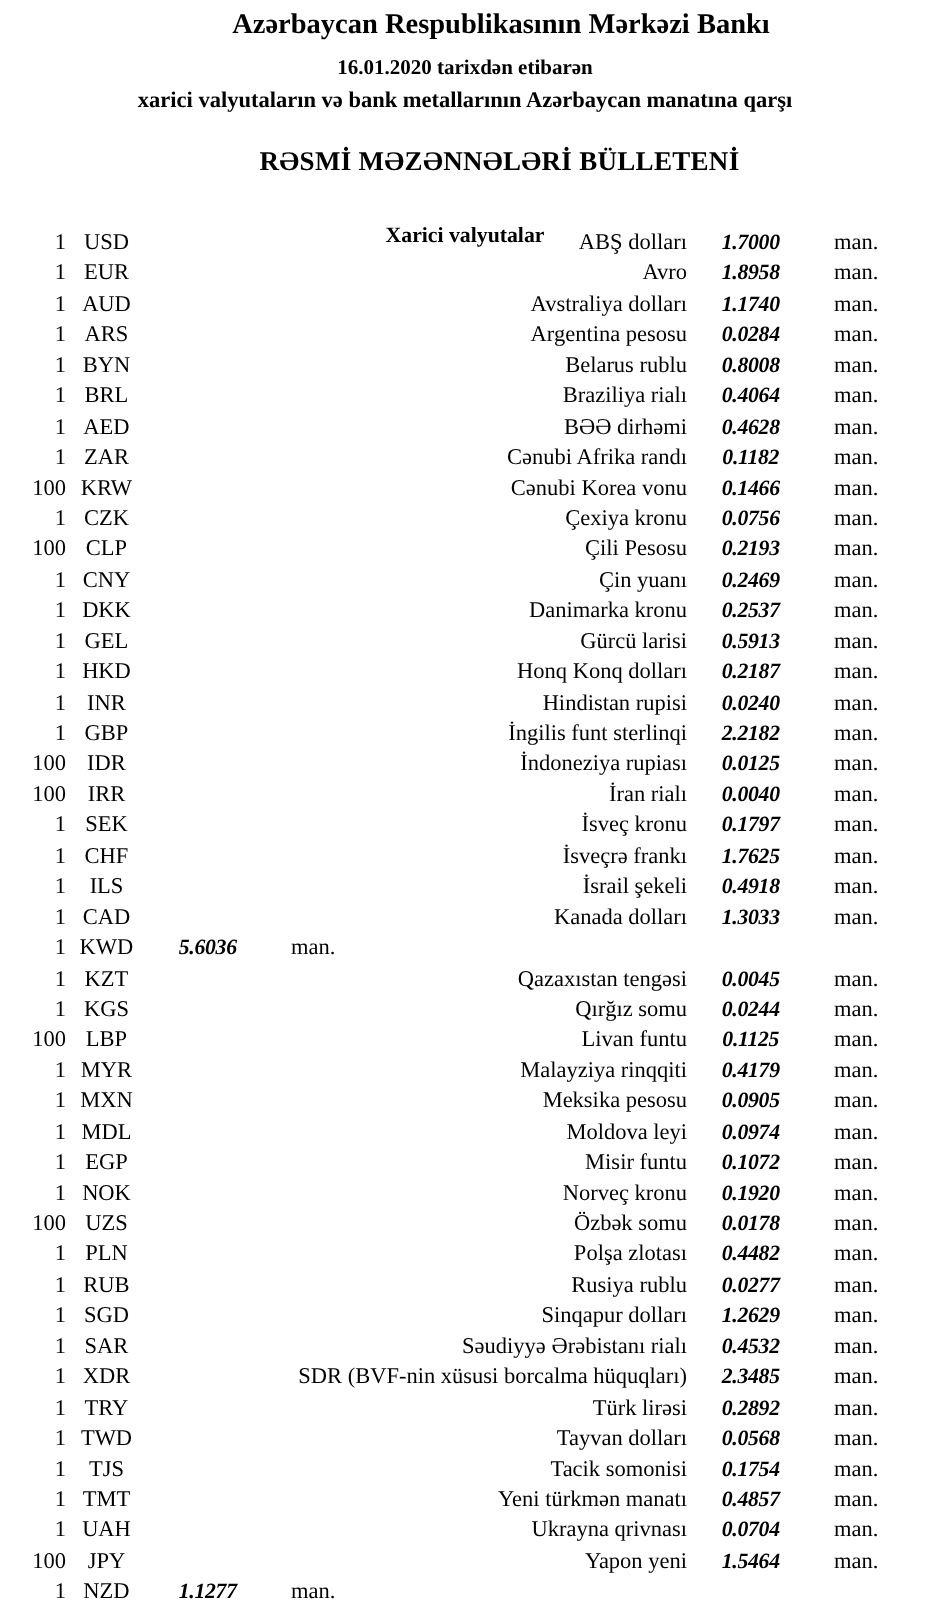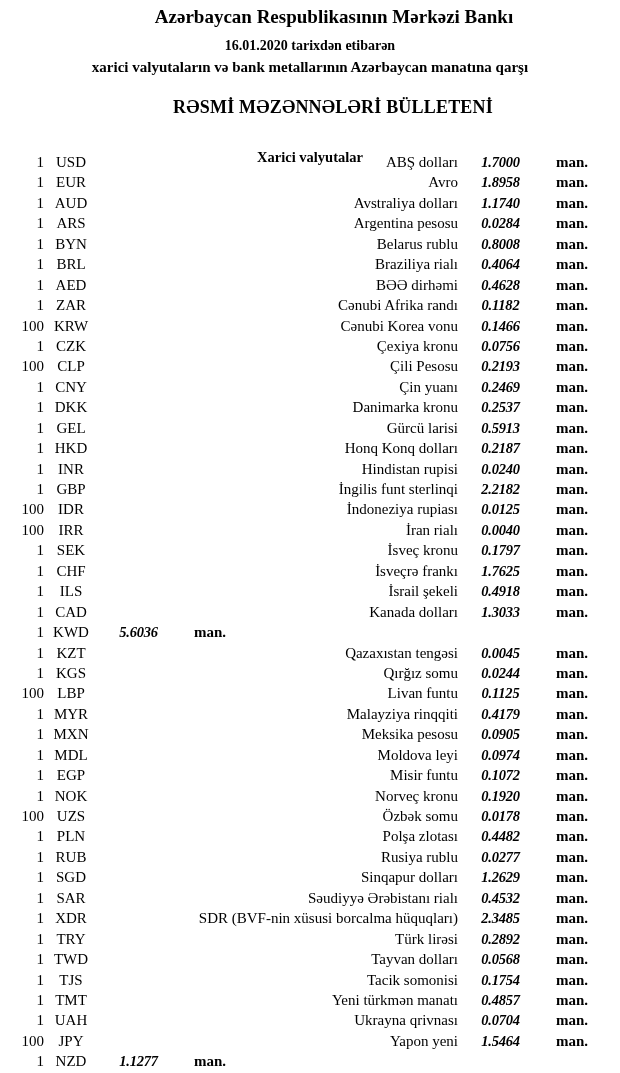--- a/index.html
+++ b/index.html
@@ -28,21 +28,21 @@
   }
   .row {
     display: flex; align-items: baseline;
     height: 20.45px; line-height: 20.45px;
     font-size: 15px;
   }
   .qty  { flex: none; width: 44px; text-align: right; }
   .code { flex: none; width: 50px; margin-left: 2px; text-align: center; }
   .name { flex: 1; margin-left: 5px; text-align: right; white-space: nowrap; overflow: hidden; }
   .rate { flex: none; width: 85px; text-align: center; font-weight: 700; font-style: italic; font-size: 14.5px; letter-spacing: -0.2px; }
-  .unit { flex: none; width: 36px; margin-left: 13px; text-align: left; font-weight: bold; }
+  .unit { flex: none; width: 36px; margin-left: 13px; text-align: left; }
 </style>
 </head>
 <body>
 
 <div class="page">
   <div class="center-line h1">Azərbaycan Respublikasının Mərkəzi Bankı</div>
   <div class="center-line h2">16.01.2020 tarixdən etibarən</div>
   <div class="center-line h3">xarici valyutaların və bank metallarının Azərbaycan manatına qarşı</div>
   <div class="center-line h4">RƏSMİ MƏZƏNNƏLƏRİ BÜLLETENİ</div>
   <div class="center-line section-title">Xarici valyutalar</div>

